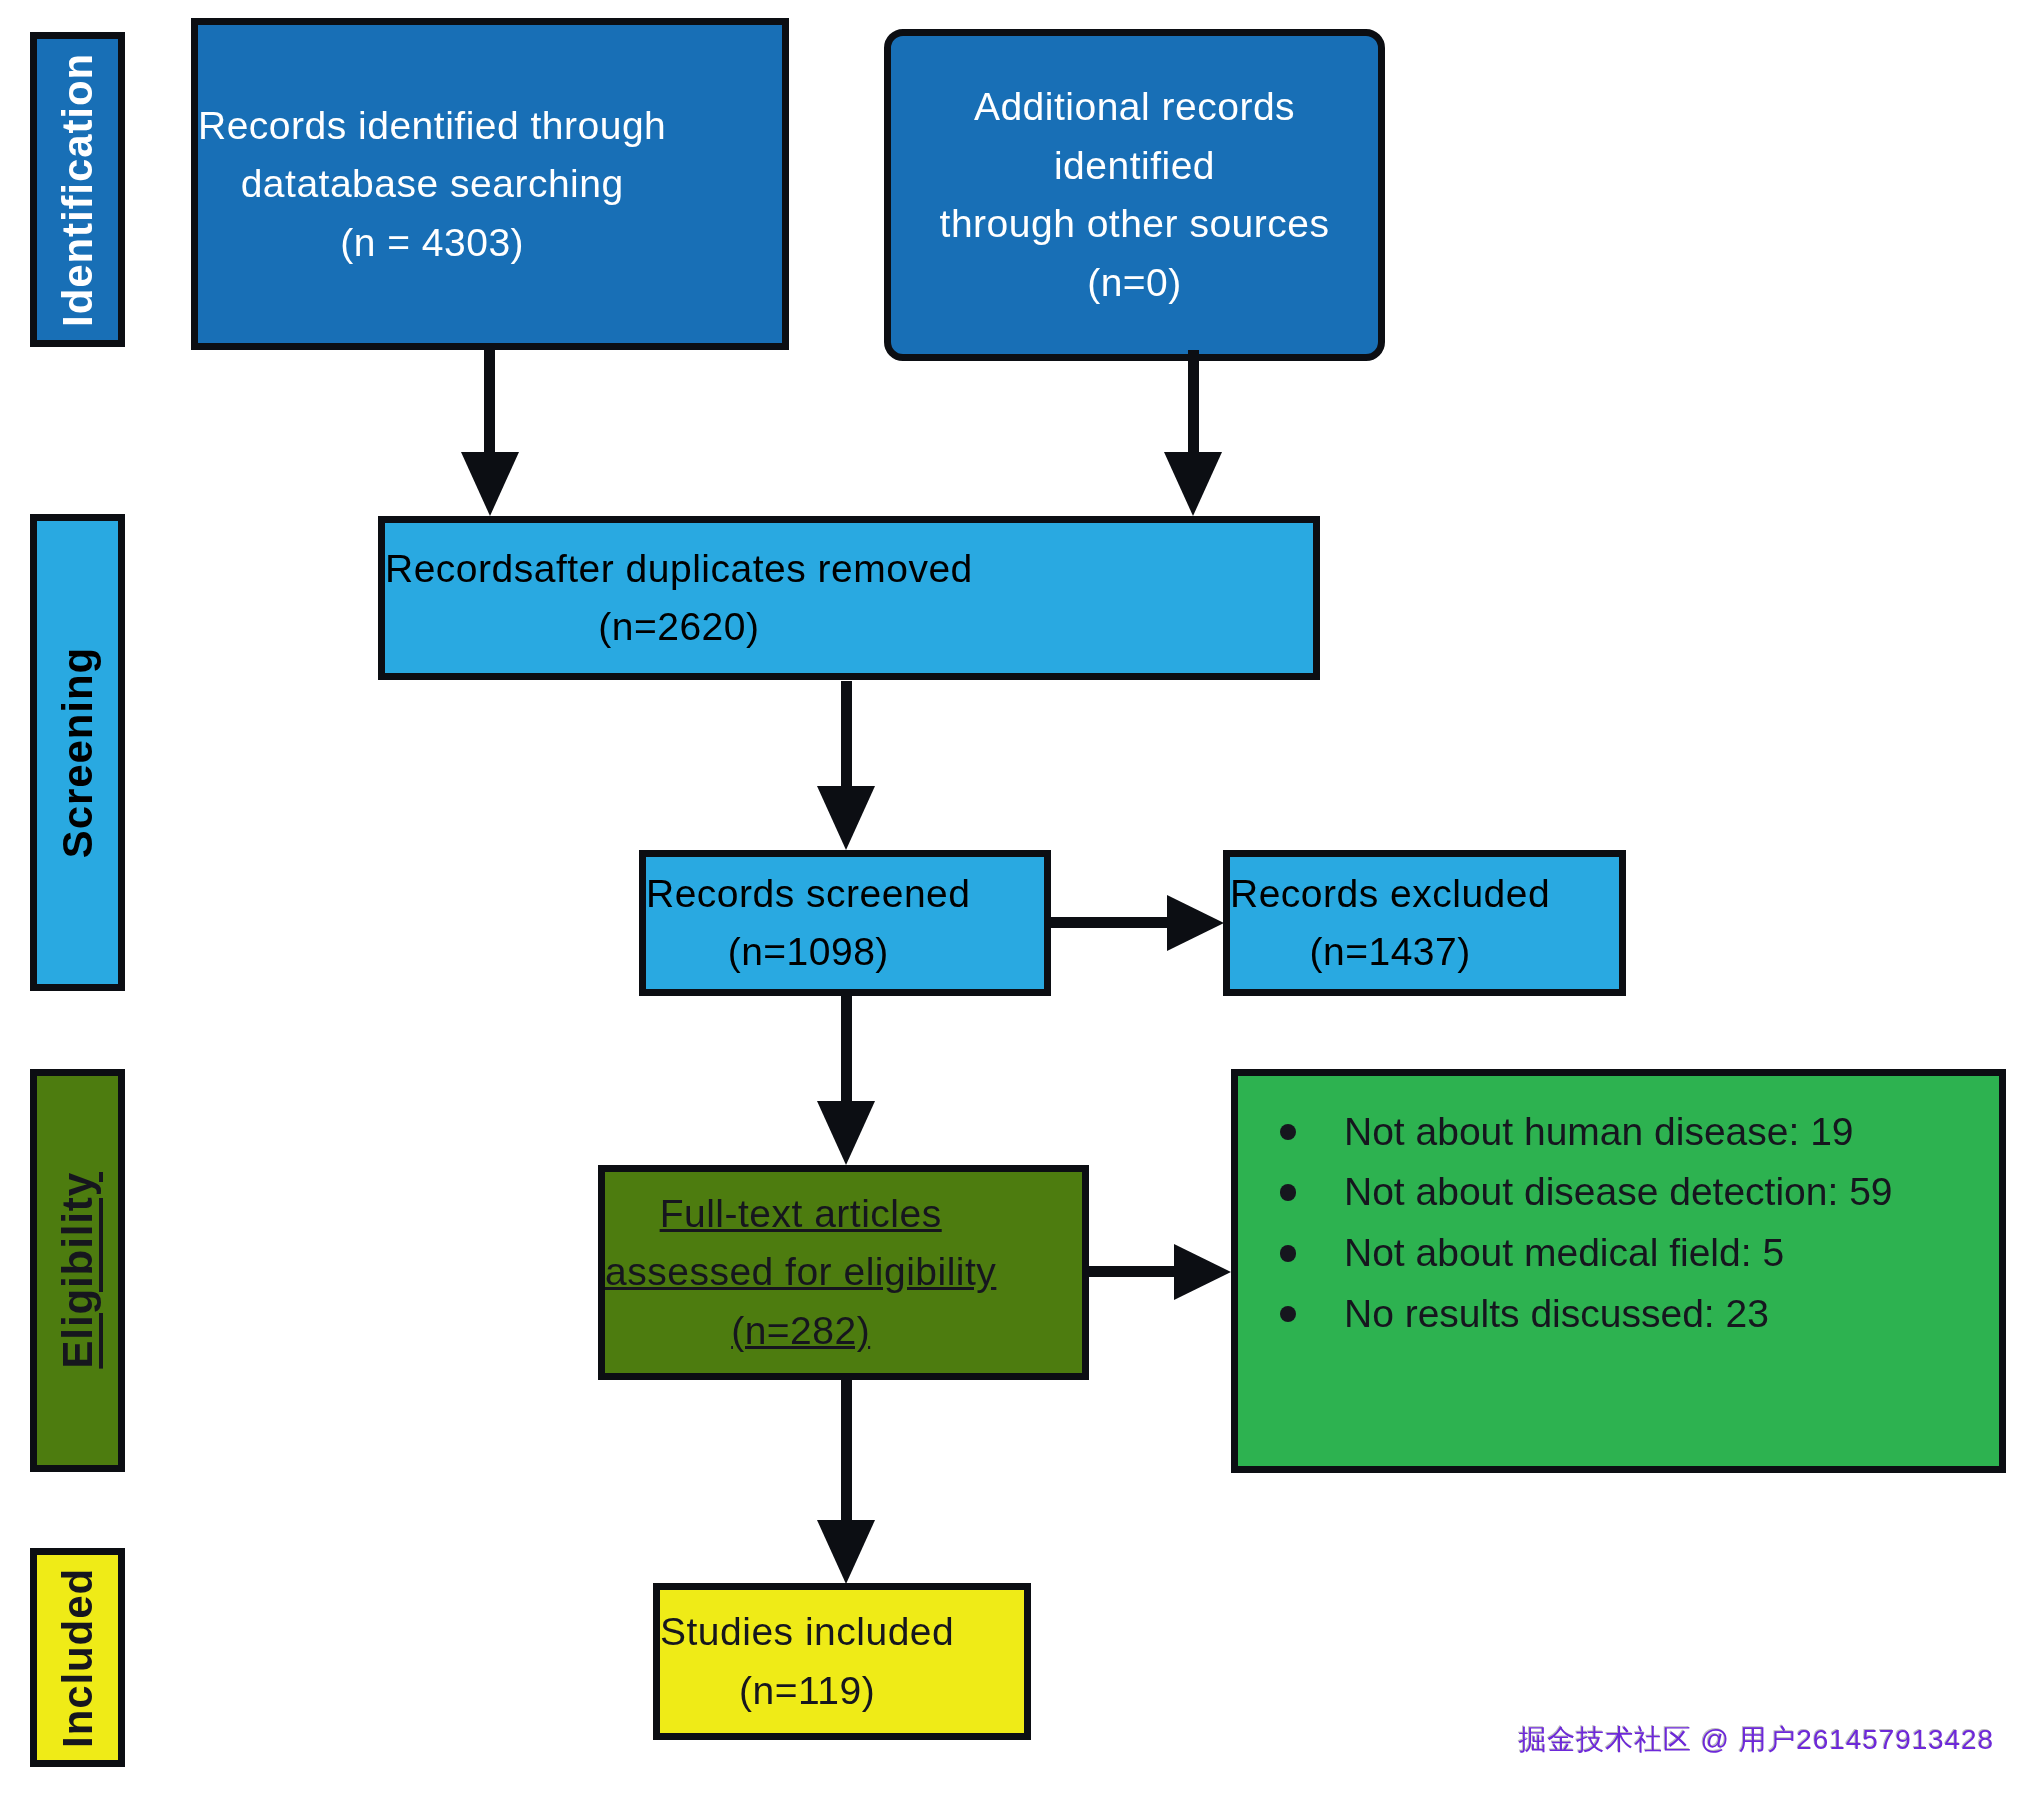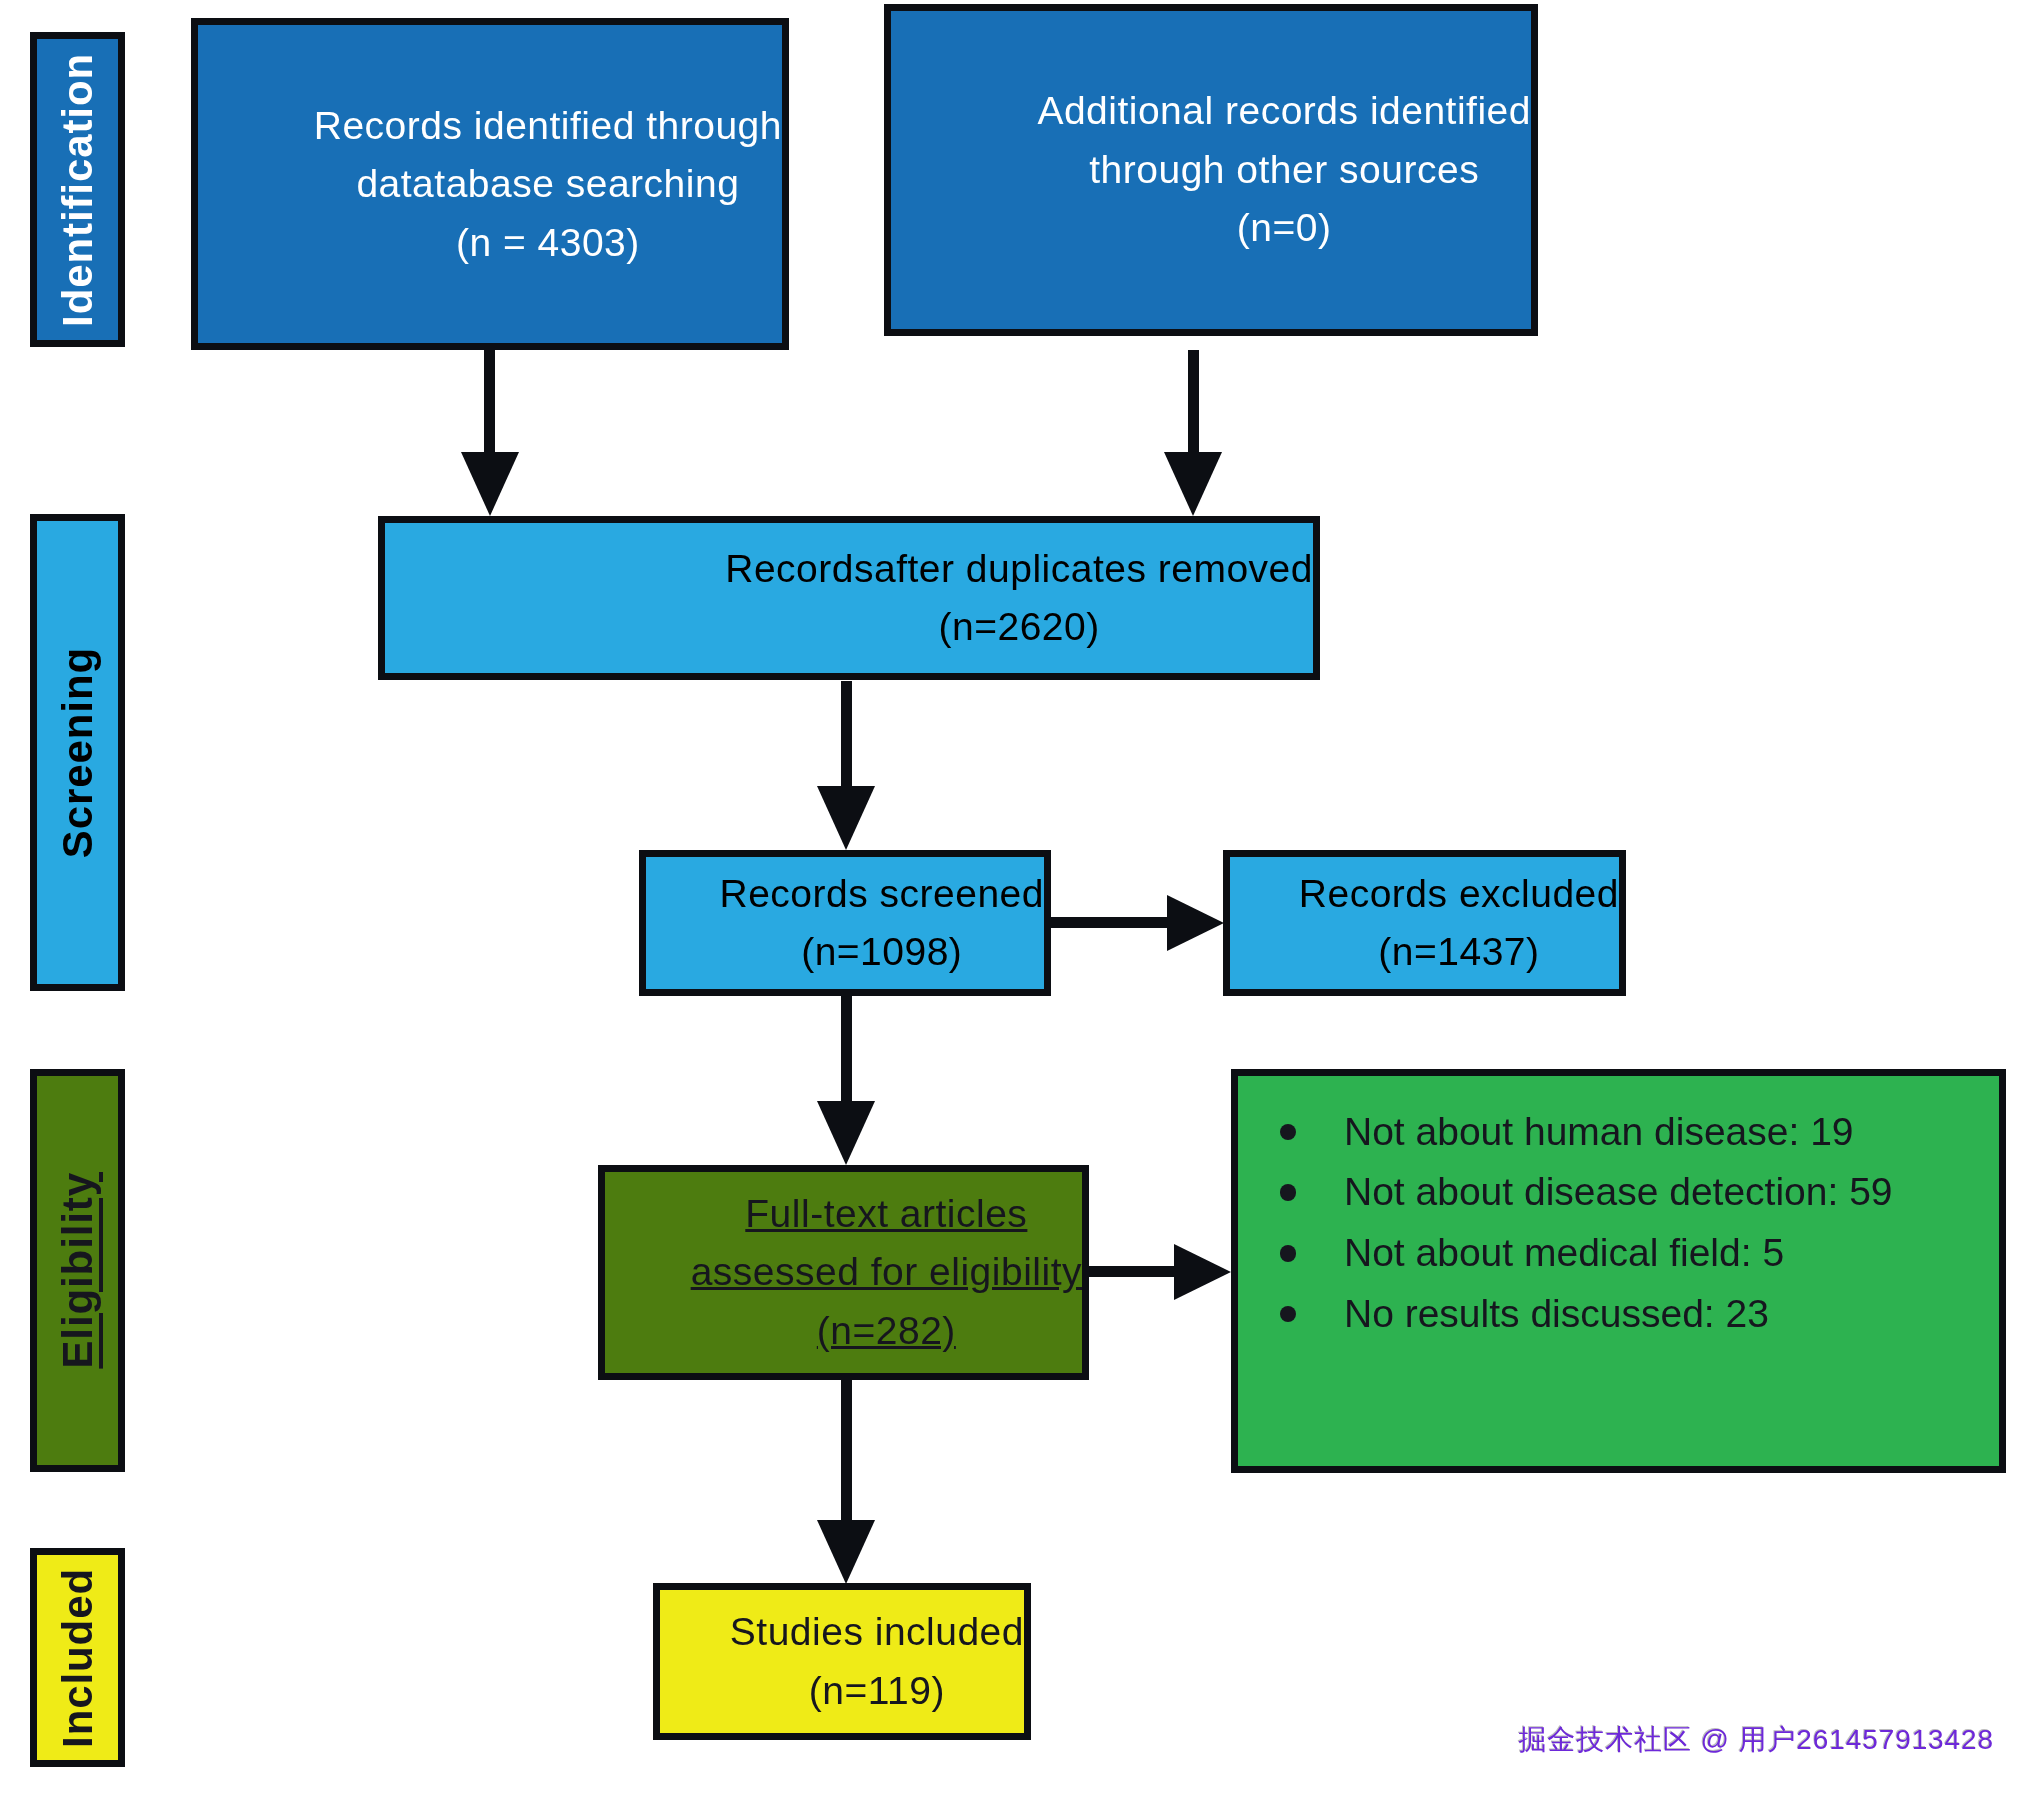--- a/index.html
+++ b/index.html
@@ -10,21 +10,21 @@
     background: #ffffff;
     font-family: "Liberation Sans", "DejaVu Sans", sans-serif;
     overflow: hidden;
   }
   .box {
     position: absolute;
     box-sizing: border-box;
     border: 7.3px solid #0c0e13;
     display: flex;
     align-items: center;
-    justify-content: flex-end;
+    justify-content: flex-start;
     text-align: center;
   }
   .box-text {
     white-space: pre-line;
     font-size: 39px;
     line-height: 1.5;
     letter-spacing: 0.5px;
   }
   .dark-blue  { background: #186FB6; color: #ffffff; }
   .light-blue { background: #29A9E1; color: #000000; }
@@ -127,21 +127,21 @@
   </div>
   <div class="stage-label yellow" style="left:30px; top:1548px; width:95px; height:219px;">
     <span class="vtext">Included</span>
   </div>
 
   <div class="box dark-blue" style="left:191px; top:18.3px; width:598px; height:332px;">
     <span class="box-text">Records identified through
 datatabase searching
 (n = 4303)</span>
   </div>
-  <div class="box dark-blue" style="left:884px; top:4px; width:654px; height:332px;">
+  <div class="box dark-blue" style="left:884px; top:29px; width:501px; height:332px;border-radius:19px;">
     <span class="box-text">Additional records identified
 through other sources
 (n=0)</span>
   </div>
 
   <div class="box light-blue" style="left:378px; top:516px; width:942px; height:164px;">
     <span class="box-text">Recordsafter duplicates removed
 (n=2620)</span>
   </div>
 

